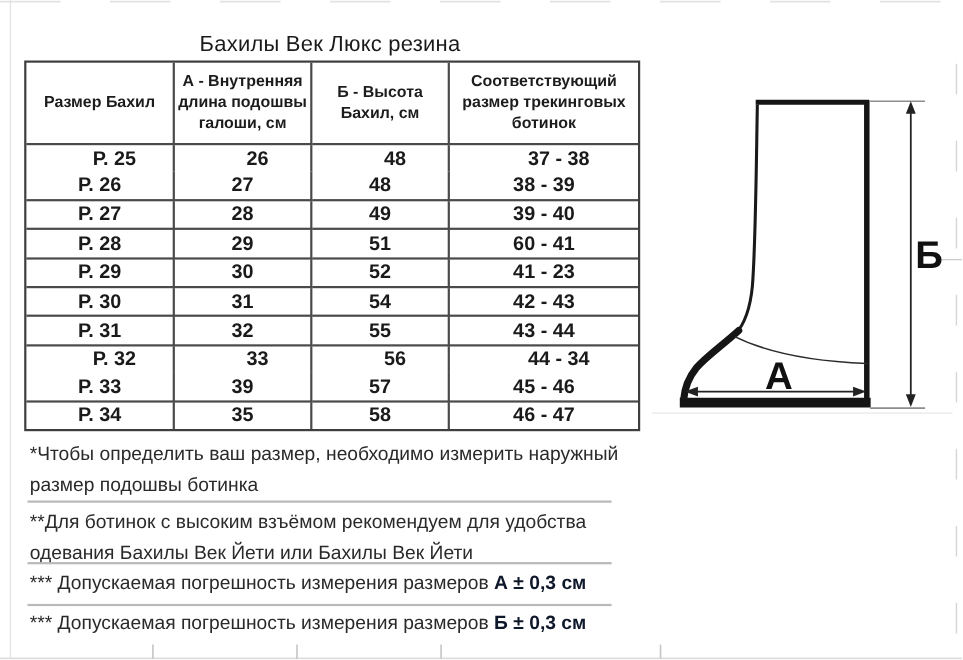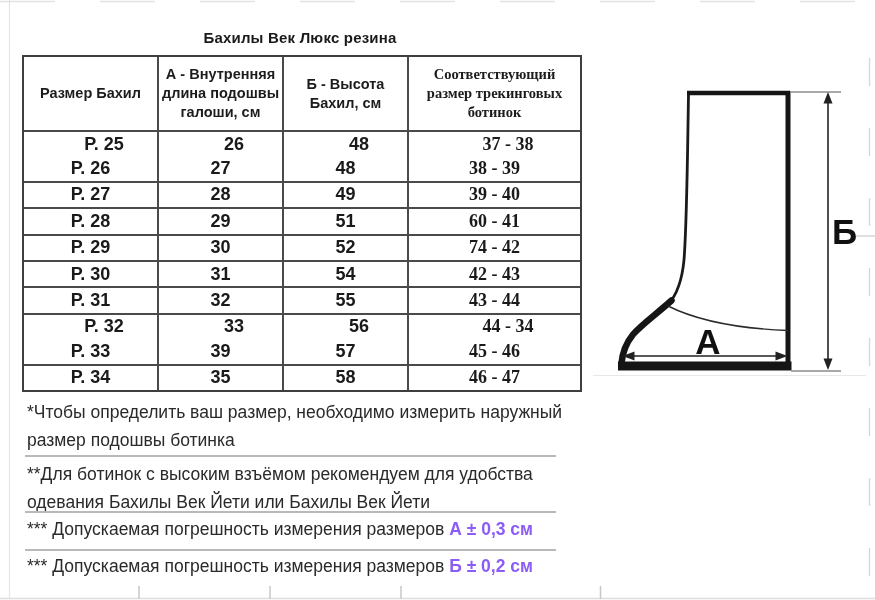--- a/index.html
+++ b/index.html
@@ -2,44 +2,44 @@
 <html><head>
 <meta charset="utf-8">
 <style>
   html,body{margin:0;padding:0;background:#ffffff;}
   .page{
     position:relative;width:875px;height:600px;background:#ffffff;overflow:hidden;
     font-family:"Liberation Sans",sans-serif;color:#1c1c1c;
   }
   .page-title{
     position:absolute;left:22px;top:29px;width:556px;text-align:center;
-    font-size:15px;font-weight:bold;color:#1a1a1a;letter-spacing:.2px;
+    font-size:20px;font-weight:normal;color:#1a1a1a;letter-spacing:.2px;
   }
   table.size-table{
     position:absolute;left:22px;top:55px;width:556px;
     border-collapse:separate;border-spacing:0;table-layout:fixed;
     border:2.5px solid #3e3e3e;background:#fff;
   }
   .size-table th,.size-table td{
     border-right:2px solid #4a4a4a;border-bottom:2px solid #4a4a4a;
     text-align:center;vertical-align:middle;padding:0;overflow:hidden;
   }
-  .size-table th:last-child,.size-table td:last-child{border-right:none;font-family:Liberation Serif, serif;}
+  .size-table th:last-child,.size-table td:last-child{border-right:none;}
   .size-table thead th{
     height:73px;font-size:14.5px;font-weight:bold;line-height:19px;
     white-space:pre-line;border-bottom-width:2.5px;color:#1c1c1c;
   }
   .size-table tbody td{height:24.4px;font-size:18px;font-weight:bold;color:#1a1a1a;}
   .size-table tbody tr.no-line td{border-bottom:none;padding-left:27px;}
   .size-table tbody tr:last-child td{border-bottom:none;}
   .footnote{
     position:absolute;left:27px;width:560px;font-size:17.5px;line-height:27.5px;
     color:#2a2a2a;white-space:pre-line;
   }
-  .footnote b{color:#8b5cf6;margin-top:20px;}
+  .footnote b{color:#0f172a;margin-top:20px;}
   .fn-rule{position:absolute;left:25px;width:531px;height:2px;background:#b9b9b9;}
   .fn1{top:399px;} .rule1{top:455px;}
   .fn2{top:461px;} .rule2{top:511px;}
   .fn3{top:516px;} .rule3{top:549px;}
   .fn4{top:553px;}
   svg.overlay{position:absolute;left:0;top:0;width:875px;height:600px;pointer-events:none;}
   svg text{font-family:"Liberation Sans",sans-serif;}
 </style>
 </head>
 <body>
@@ -90,21 +90,21 @@
         <tr>
           <td>Р. 28</td>
           <td>29</td>
           <td>51</td>
           <td>60 - 41</td>
         </tr>
         <tr>
           <td>Р. 29</td>
           <td>30</td>
           <td>52</td>
-          <td>74 - 42</td>
+          <td>41 - 23</td>
         </tr>
         <tr>
           <td>Р. 30</td>
           <td>31</td>
           <td>54</td>
           <td>42 - 43</td>
         </tr>
         <tr>
           <td>Р. 31</td>
           <td>32</td>
@@ -133,21 +133,21 @@
   </table>
 
   <div class="footnote fn1"><span>*Чтобы определить ваш размер, необходимо измерить наружный
 размер подошвы ботинка</span></div>
   <div class="fn-rule rule1"></div>
   <div class="footnote fn2"><span>**Для ботинок с высоким взъёмом рекомендуем для удобства
 одевания Бахилы Век Йети или Бахилы Век Йети</span></div>
   <div class="fn-rule rule2"></div>
   <div class="footnote fn3"><span>*** Допускаемая погрешность измерения размеров </span><b>А ± 0,3 см</b></div>
   <div class="fn-rule rule3"></div>
-  <div class="footnote fn4"><span>*** Допускаемая погрешность измерения размеров </span><b>Б ± 0,2 см</b></div>
+  <div class="footnote fn4"><span>*** Допускаемая погрешность измерения размеров </span><b>Б ± 0,3 см</b></div>
 
   <svg class="overlay" viewBox="0 0 875 600">
 
     <line x1="9.5" y1="0" x2="9.5" y2="598" stroke="#e4e4e4" stroke-width="1.2"></line>
     <line x1="0" y1="1.5" x2="875" y2="1.5" stroke="#e2e2e2" stroke-width="1.5" stroke-dasharray="55 45"></line>
     <line x1="869.5" y1="58" x2="869.5" y2="597" stroke="#d6d6d6" stroke-width="1.3" stroke-dasharray="28 42"></line>
     <line x1="0" y1="598.5" x2="875" y2="598.5" stroke="#dddddd" stroke-width="1.5"></line>
     <line x1="856" y1="236" x2="875" y2="236" stroke="#cccccc" stroke-width="1.2"></line>
     <line x1="593" y1="375.5" x2="866" y2="375.5" stroke="#e8e8e8" stroke-width="1.2"></line>
     <line x1="139" y1="586" x2="139" y2="599" stroke="#c7c7c7" stroke-width="1.5"></line>

